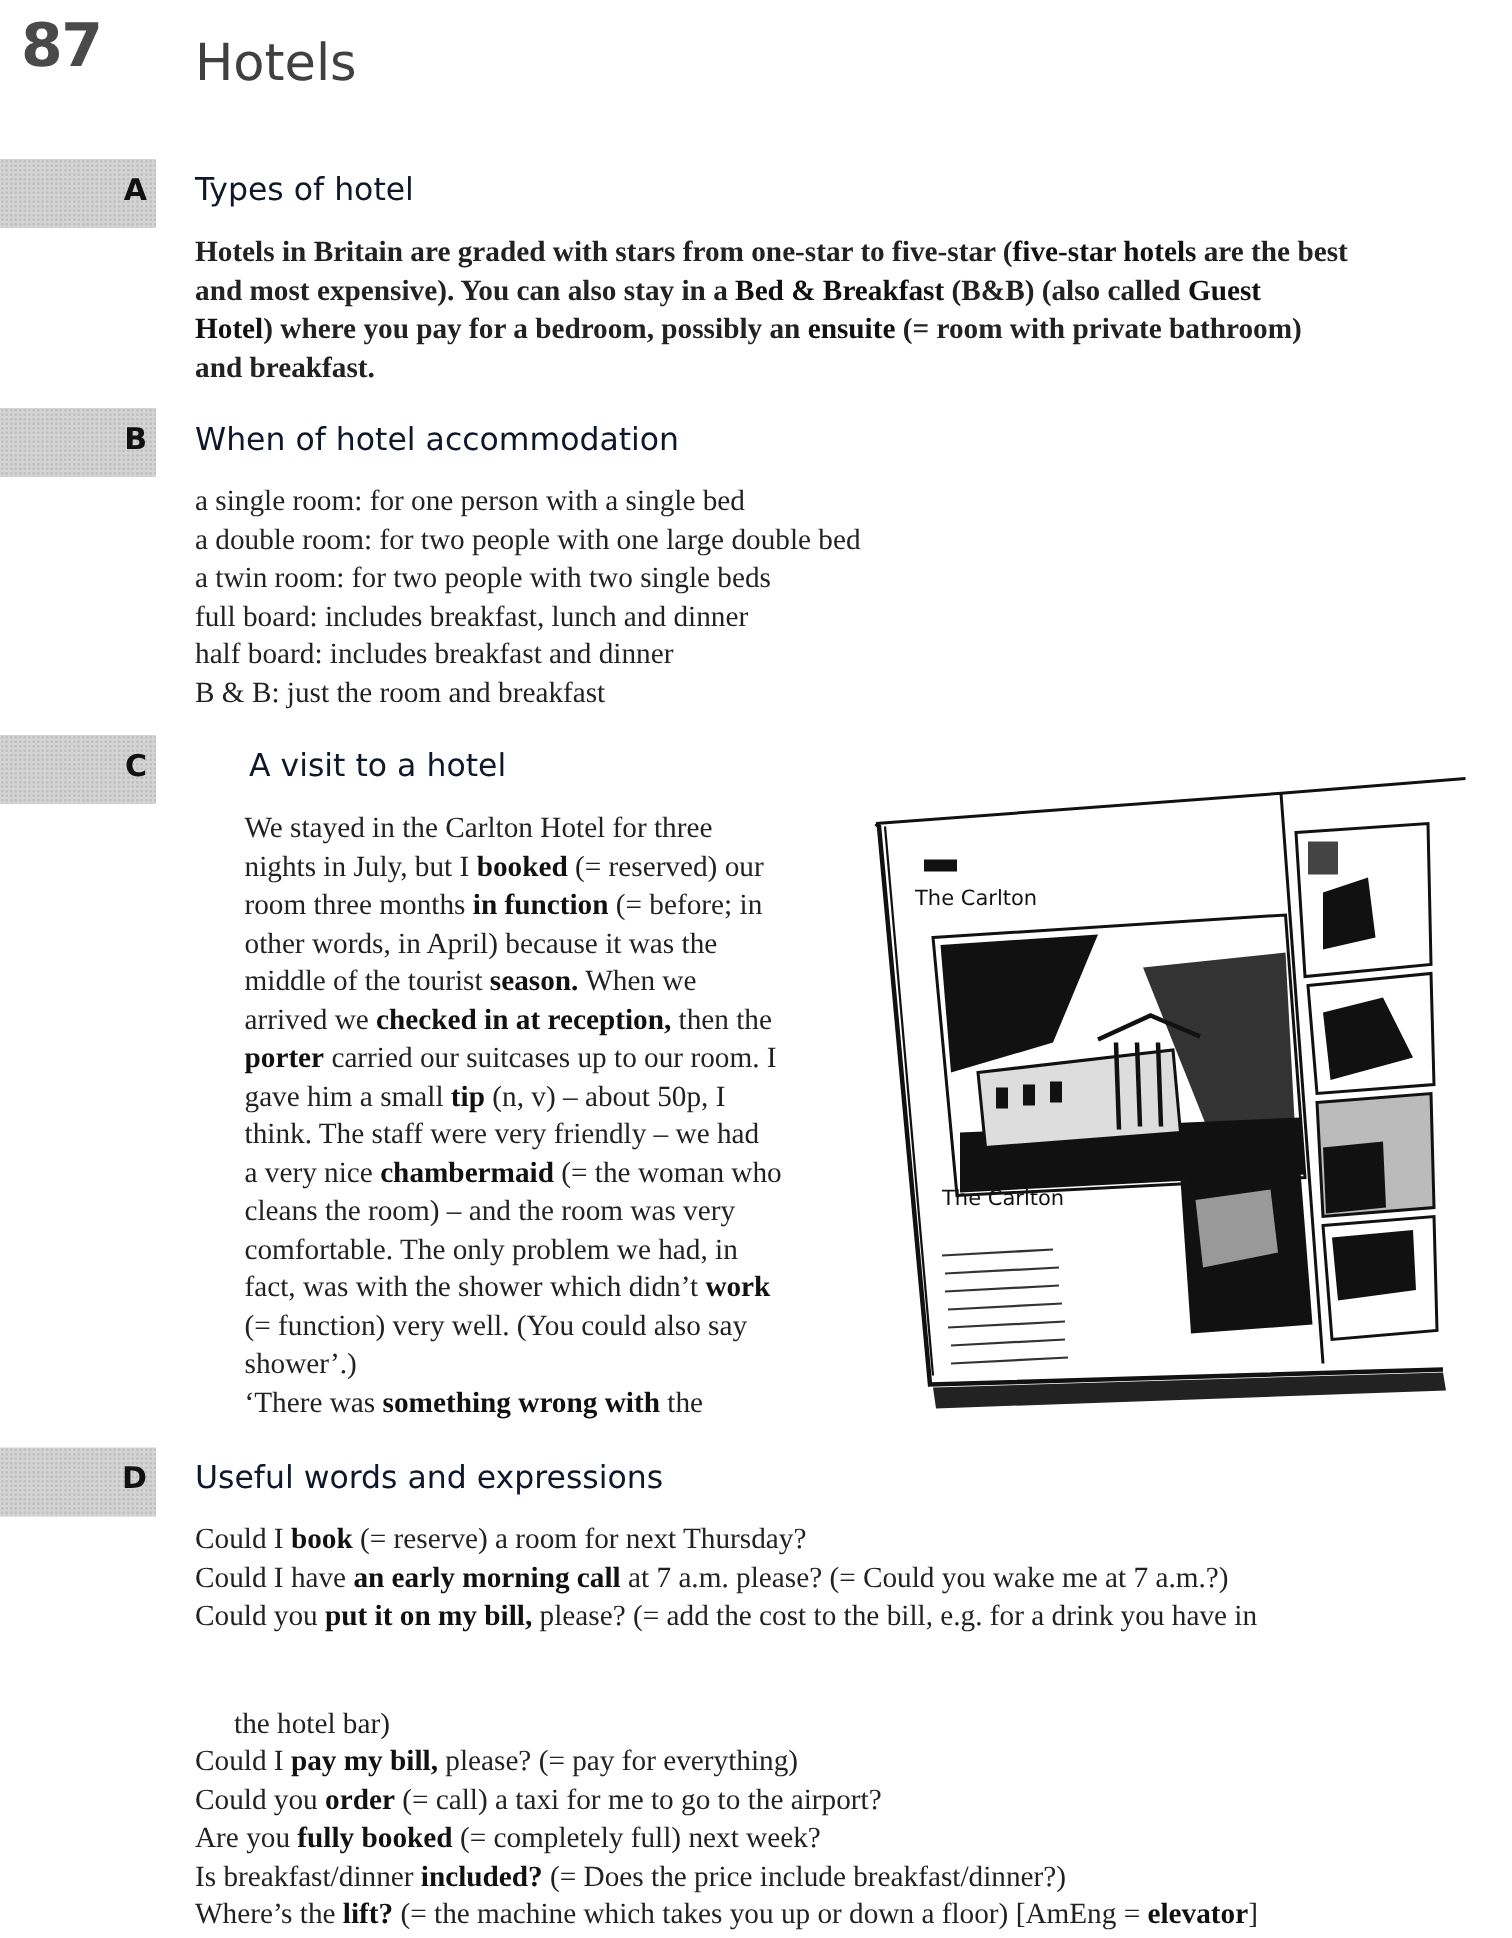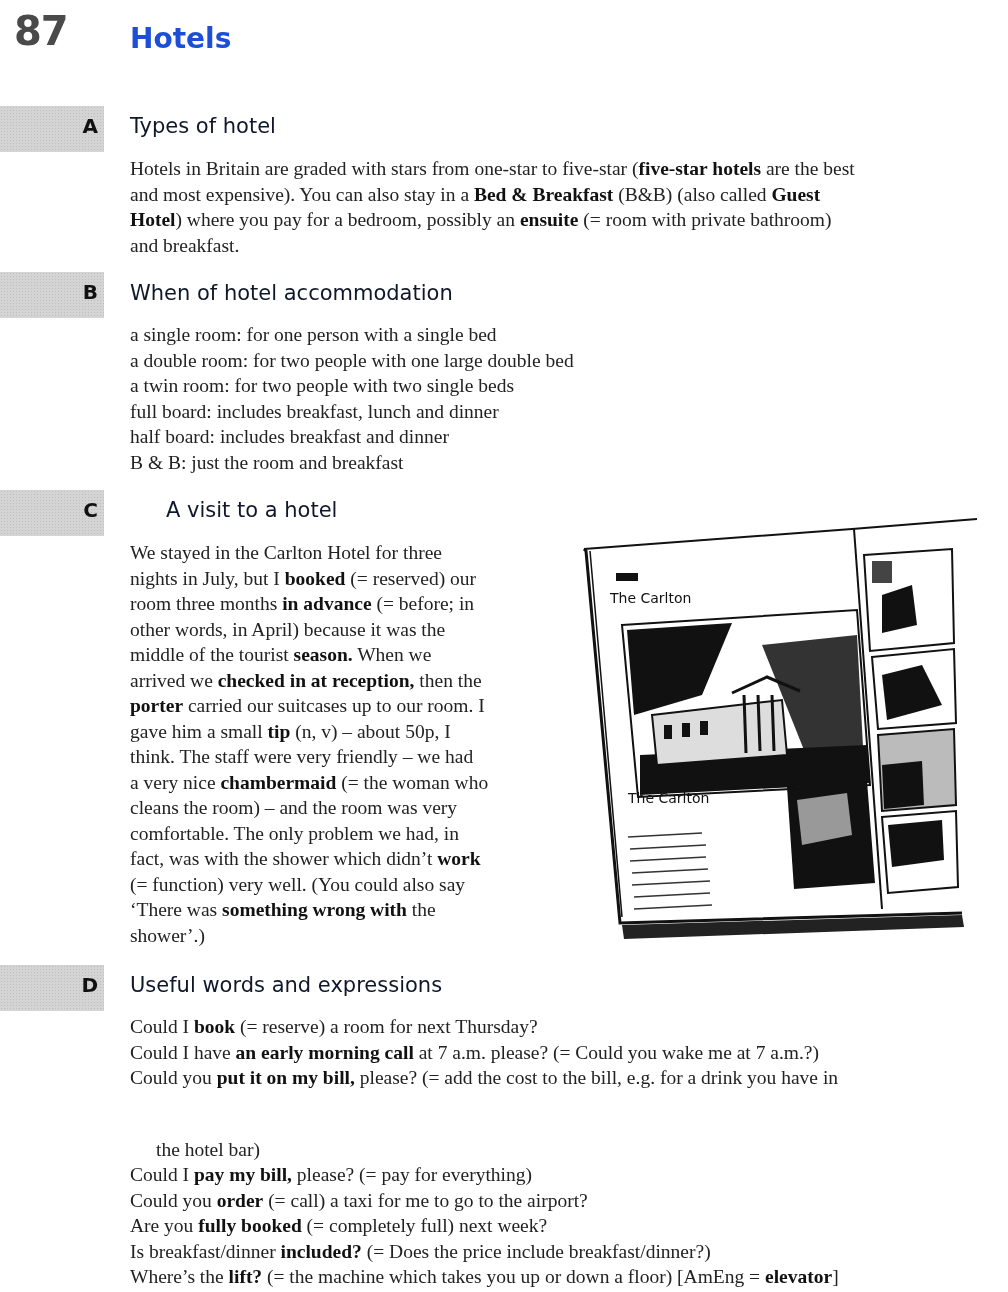--- a/index.html
+++ b/index.html
@@ -1,19 +1,19 @@
 <!DOCTYPE html>
 <html><head>
 <meta charset="utf-8">
 <style>
   html, body { margin: 0; padding: 0; background: #ffffff; }
   body { width: 1008px; height: 1292px; position: relative; overflow: hidden; color: #1a1a1a; }
 
   .unit-num { position: absolute; left: 14px; top: 8px; font-family: "DejaVu Sans", sans-serif; font-weight: bold; font-size: 40px; color: #4a4a4a; letter-spacing: -1px; }
-  .unit-title { position: absolute; left: 130px; top: 22px; font-family: "DejaVu Sans", sans-serif; font-weight: bold; font-size: 28px; color: #1d4ed8; }
+  .unit-title { position: absolute; left: 130px; top: 22px; font-family: "DejaVu Sans", sans-serif; font-weight: normal; font-size: 34px; color: #404040; }
 
   .tab { position: absolute; left: 0; width: 104px; height: 46px; background: #d4d4d4; background-image: radial-gradient(#bdbdbd 0.8px, transparent 0.9px); background-size: 3px 3px; }
   .tab-letter { position: absolute; right: 6px; top: 8px; font-family: "DejaVu Sans", sans-serif; font-weight: bold; font-size: 20px; color: #111; }
 
   .sec-title { position: absolute; left: 130px; font-family: "DejaVu Sans", sans-serif; font-weight: normal; font-size: 21px; color: #0f172a; }
 
   .para { position: absolute; left: 130px; font-family: "Liberation Serif", serif; font-size: 19.5px; line-height: 25.5px; color: #222; }
   .para b { color: #111; }
   .line { display: block; white-space: nowrap; }
   .hang { padding-left: 26px; margin-top: 46px; }
@@ -23,21 +23,21 @@
 </head>
 <body>
 
 <div class="unit-num">87</div>
 <div class="unit-title">Hotels</div>
 
 <div class="tab" style="top:106px;">
   <span class="tab-letter">A</span>
 </div>
 <div class="sec-title" style="top:114px;">Types of hotel</div>
-<div class="para" style="top:156px;">
+<div class="para" style="top:156px;font-weight:bold;">
     <span class="line">Hotels in Britain are graded with stars from one-star to five-star (<b>five-star hotels</b> are the best</span>
     <span class="line">and most expensive). You can also stay in a <b>Bed &amp; Breakfast</b> (B&amp;B) (also called <b>Guest</b></span>
     <span class="line"><b>Hotel</b>) where you pay for a bedroom, possibly an <b>ensuite</b> (= room with private bathroom)</span>
     <span class="line">and breakfast.</span>
   </div>
 
 <div class="tab" style="top:272px;">
   <span class="tab-letter">B</span>
 </div>
 <div class="sec-title" style="top:281px;">When of hotel accommodation</div>
@@ -47,37 +47,37 @@
   <span class="line">a twin room: for two people with two single beds</span>
   <span class="line">full board: includes breakfast, lunch and dinner</span>
   <span class="line">half board: includes breakfast and dinner</span>
   <span class="line">B &amp; B: just the room and breakfast</span>
 </div>
 
 <div class="tab" style="top:490px;">
   <span class="tab-letter">C</span>
 </div>
 <div class="sec-title" style="top:498px;margin-left:36px;">A visit to a hotel</div>
-<div class="para" style="top:540px;">
+<div class="para" style="top:540px;margin-left:33px;">
     <span class="line">We stayed in the Carlton Hotel for three</span>
     <span class="line">nights in July, but I <b>booked</b> (= reserved) our</span>
-    <span class="line">room three months <b>in advance</b> (= before; in</span>
+    <span class="line">room three months <b>in function</b> (= before; in</span>
     <span class="line">other words, in April) because it was the</span>
     <span class="line">middle of the tourist <b>season.</b> When we</span>
     <span class="line">arrived we <b>checked in at reception,</b> then the</span>
     <span class="line"><b>porter</b> carried our suitcases up to our room. I</span>
     <span class="line">gave him a small <b>tip</b> (n, v) – about 50p, I</span>
     <span class="line">think. The staff were very friendly – we had</span>
     <span class="line">a very nice <b>chambermaid</b> (= the woman who</span>
     <span class="line">cleans the room) – and the room was very</span>
     <span class="line">comfortable. The only problem we had, in</span>
     <span class="line">fact, was with the shower which didn’t <b>work</b></span>
     <span class="line">(= function) very well. (You could also say</span>
+    <span class="line">shower’.)</span>
     <span class="line">‘There was <b>something wrong with</b> the</span>
-    <span class="line">shower’.)</span>
   </div>
 
 <div class="illus">
   <svg width="418" height="430" viewBox="0 0 418 430" xmlns="http://www.w3.org/2000/svg">
 
     <path d="M40 410 L380 400 L382 412 L42 424 Z" fill="#222"></path>
 
     <path d="M2 34 L270 14 L395 4" stroke="#111" stroke-width="2" fill="none"></path>
     <path d="M2 34 L4 36 L38 408 L380 398" stroke="#111" stroke-width="3" fill="#fff"></path>
     <path d="M8 36 L40 402" stroke="#111" stroke-width="1.5"></path>

